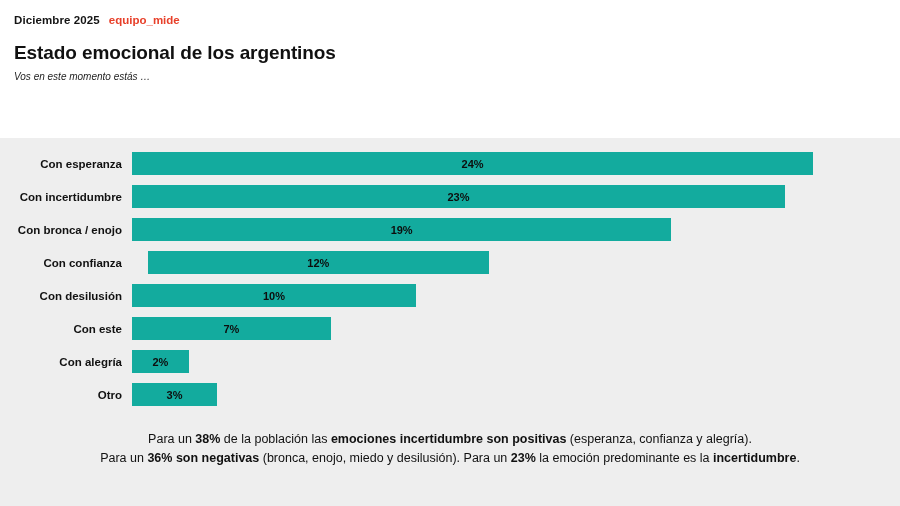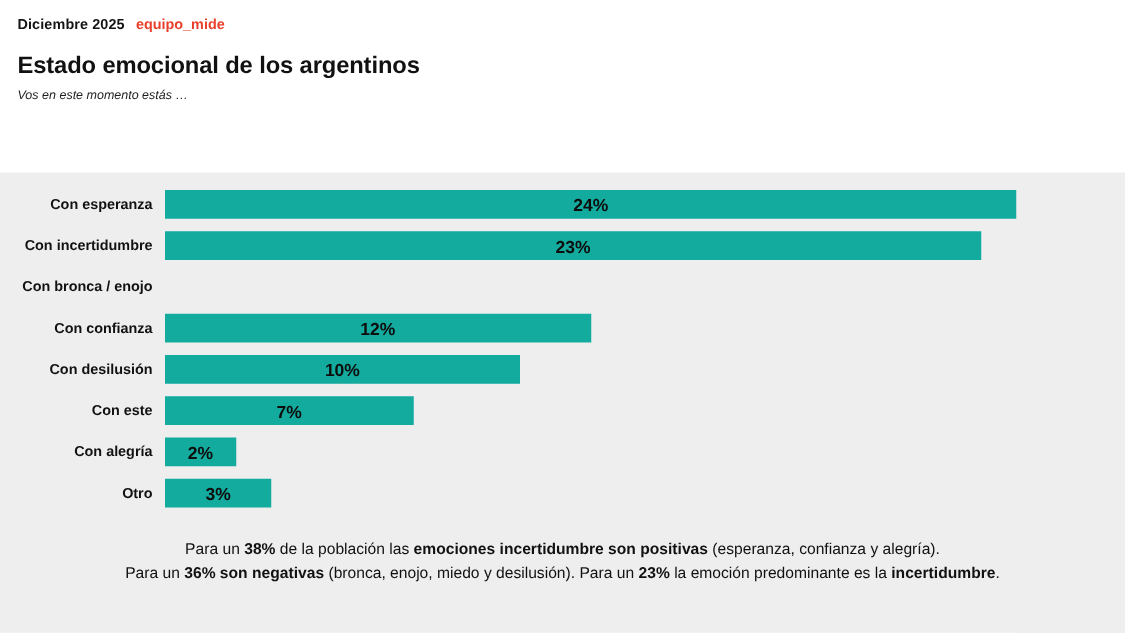--- a/index.html
+++ b/index.html
@@ -92,21 +92,21 @@
   }
   .bar {
     position: relative;
     height: 23px;
     background: #13ab9e;
     display: flex;
     align-items: center;
     justify-content: center;
   }
   .bar-value {
-    font-size: 14px;
+    font-size: 11px;
     font-weight: bold;
     color: #0d0d0d;
   }
   
   .notes {
     margin-top: 24px;
     text-align: center;
     font-size: 12.5px;
     color: #111111;
     line-height: 1.55;
@@ -149,26 +149,31 @@
           <div class="row-label">Con incertidumbre</div>
           <div class="bar-area">
             <div class="bar" style="width: 652.846px; background: rgb(19, 171, 158);">
               <span class="bar-value">23%</span>
             </div>
           </div>
         </div>
 
         <div class="row">
           <div class="row-label">Con bronca / enojo</div>
+          <div class="bar-area">
+            <div class="bar" style="width: 539.308px; background: rgb(19, 171, 158);">
+              <span class="bar-value">19%</span>
+            </div>
+          </div>
         </div>
 
         <div class="row">
           <div class="row-label">Con confianza</div>
           <div class="bar-area">
-            <div class="bar" style="width: 340.615px; background: rgb(19, 171, 158);">
+            <div class="bar" style="width: 340.615px; background: rgb(19, 171, 158); margin-left: 16px;">
               <span class="bar-value">12%</span>
             </div>
           </div>
         </div>
 
         <div class="row">
           <div class="row-label">Con desilusión</div>
           <div class="bar-area">
             <div class="bar" style="width: 283.846px; background: rgb(19, 171, 158);">
               <span class="bar-value">10%</span>

